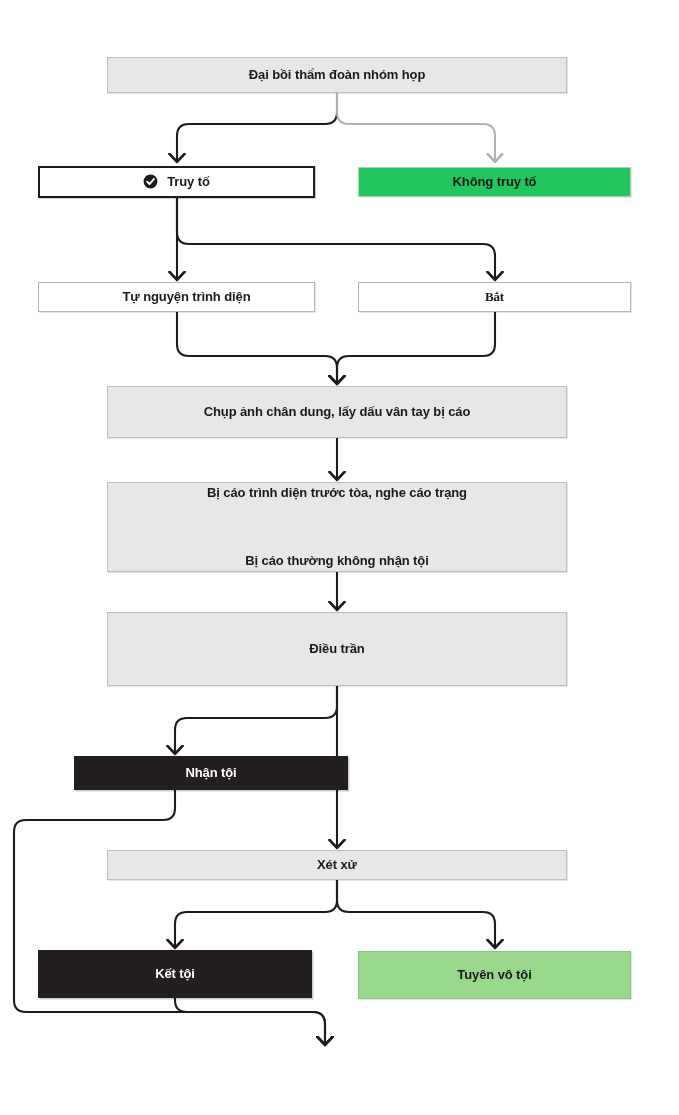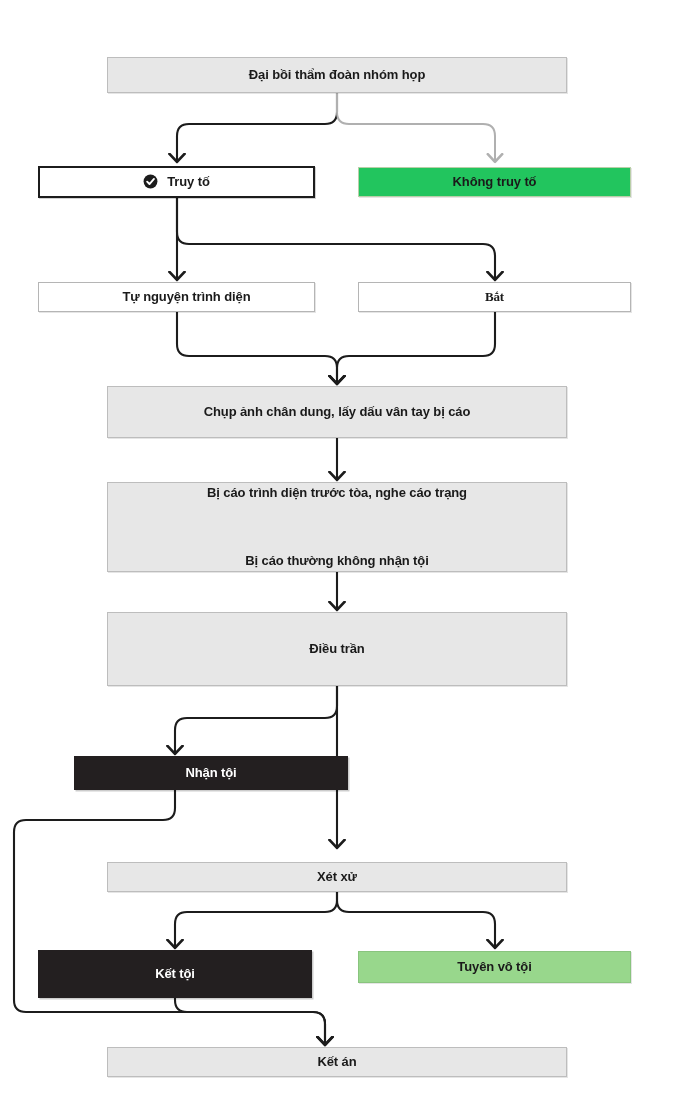--- a/index.html
+++ b/index.html
@@ -178,29 +178,26 @@
   </div>
 
   <div class="node grey" style="left:107px; top:612px; width:460px; height:74px;gap:27px;">
     <span class="line">Điều trần</span>
   </div>
 
   <div class="node dark" style="left:38px; top:756px; width:274px; height:34px;margin-left:36px;">
     <span class="line">Nhận tội</span>
   </div>
 
-  <div class="node grey" style="left:107px; top:850px; width:460px; height:30px;margin-top:12px;">
+  <div class="node grey" style="left:107px; top:850px; width:460px; height:30px;">
     <span class="line">Xét xử</span>
   </div>
 
   <div class="node dark" style="left:38px; top:950px; width:274px; height:48px;">
     <span class="line">Kết tội</span>
   </div>
 
-  <div class="node green-strong" style="left:358px; top:951px; width:273px; height:32px;">
+  <div class="node green-strong" style="left:358px; top:951px; width:273px; height:48px;">
     <span class="line">Tuyên vô tội</span>
   </div>
 
-  <div class="node grey" style="left:107px; top:1047px; width:460px; height:30px;">
-    <span class="line">Kết án</span>
-  </div>
 
 </div>
 
 </body></html>

